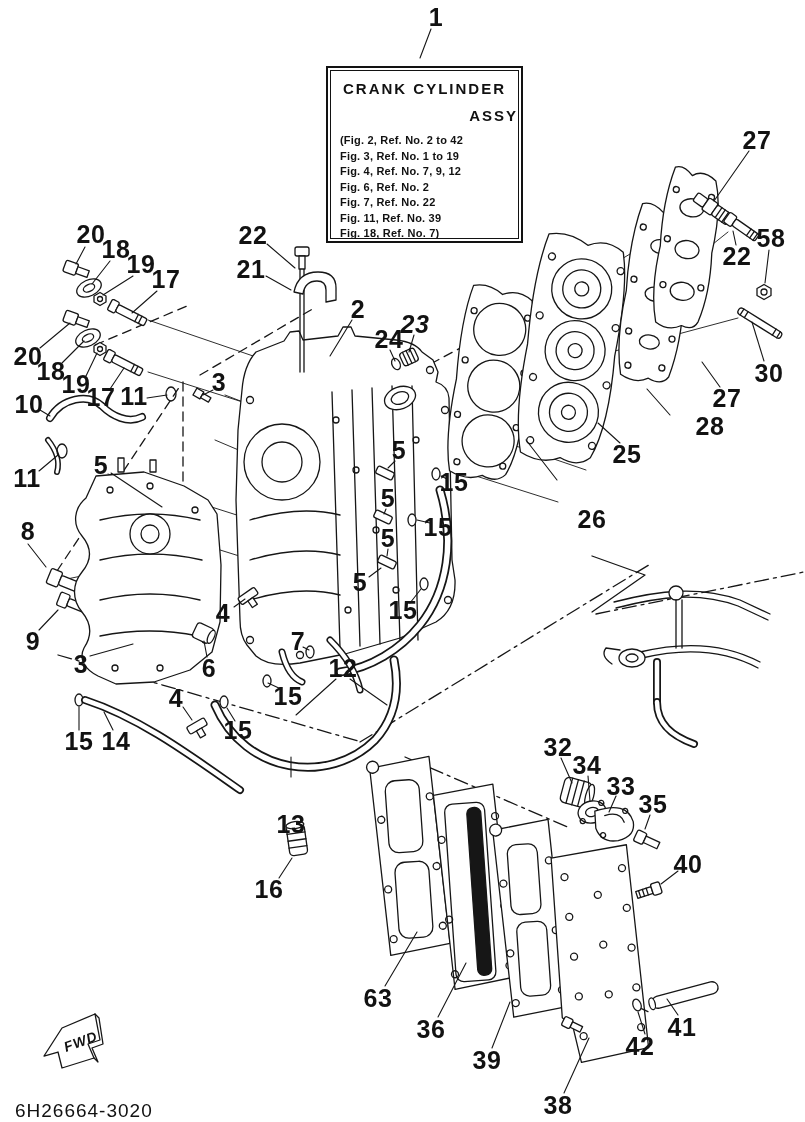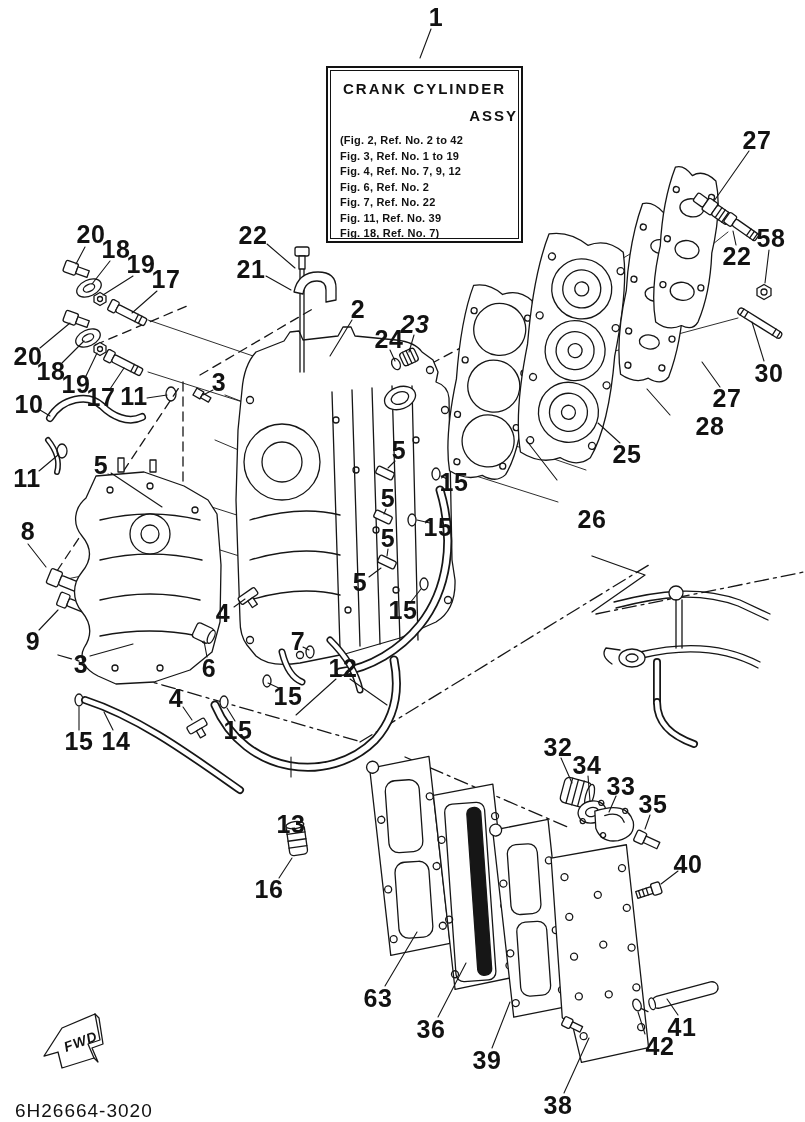--- a/index.html
+++ b/index.html
@@ -555,18 +555,18 @@
       <div class="callout" style="left: 269px; top: 889px;">16</div>
       <div class="callout" style="left: 558px; top: 747px;">32</div>
       <div class="callout" style="left: 587px; top: 765px;">34</div>
       <div class="callout" style="left: 621px; top: 786px;">33</div>
       <div class="callout" style="left: 653px; top: 804px;">35</div>
       <div class="callout" style="left: 688px; top: 864px;">40</div>
       <div class="callout" style="left: 378px; top: 998px;">63</div>
       <div class="callout" style="left: 431px; top: 1029px;">36</div>
       <div class="callout" style="left: 487px; top: 1060px;">39</div>
       <div class="callout" style="left: 558px; top: 1105px;">38</div>
-      <div class="callout" style="left: 660px; top: 1046px;">42</div>
+      <div class="callout" style="left: 640px; top: 1046px;">42</div>
       <div class="callout" style="left: 682px; top: 1027px;">41</div>
     </div>
 
   <div class="part-code">6H26664-3020</div>
 </div>
 
 </body></html>

